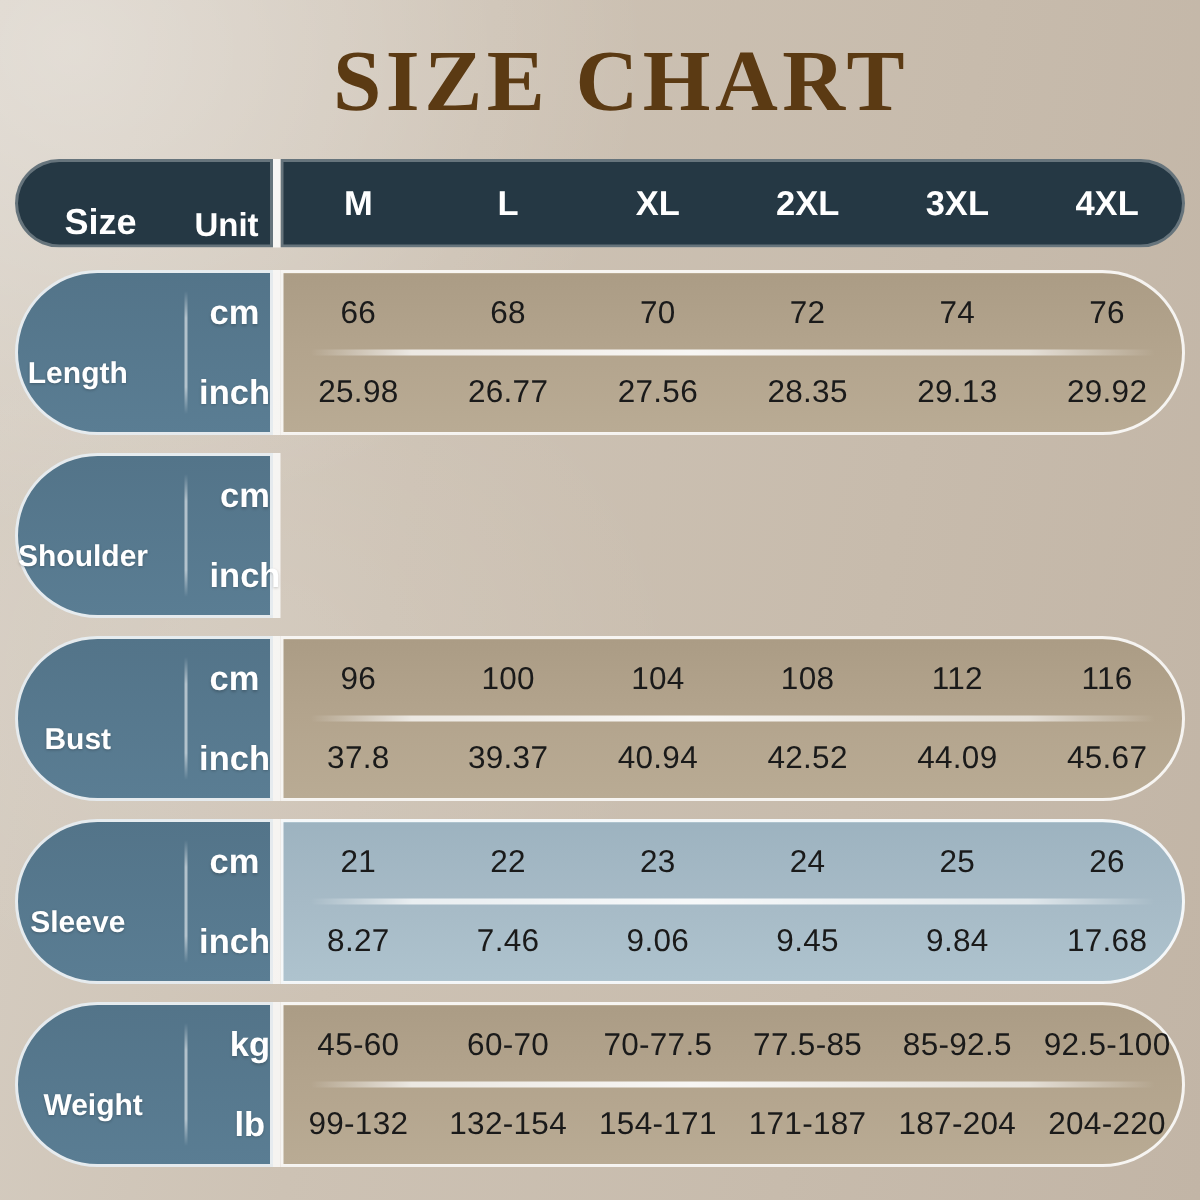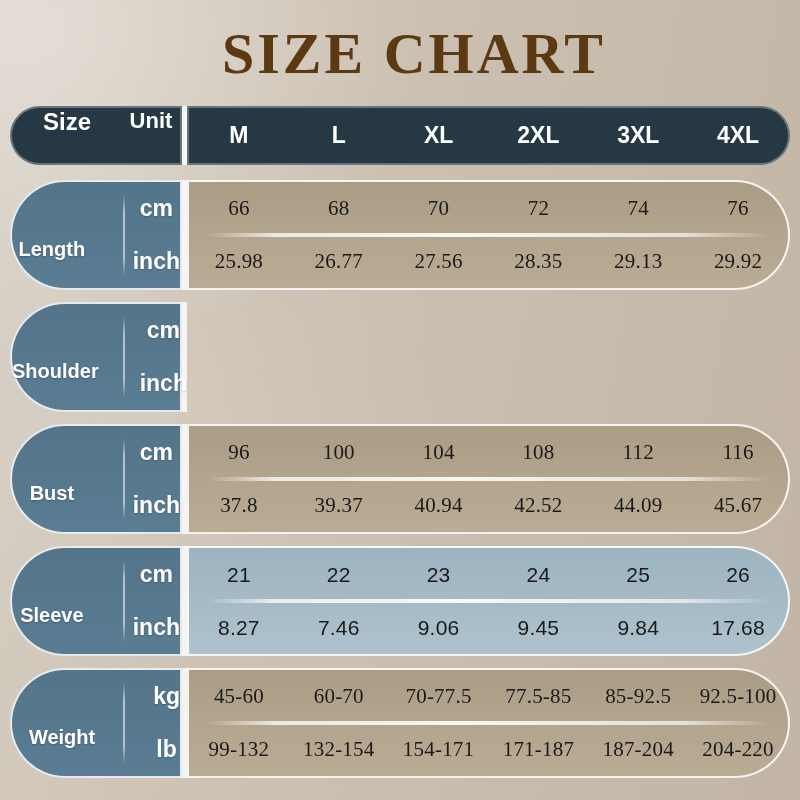--- a/index.html
+++ b/index.html
@@ -21,21 +21,21 @@
     font-size:58px; letter-spacing:3px; color:#5b3a13;
   }
 
   .table { position:absolute; top:106px; left:10px; width:780px; }
 
   .hrow { display:flex; height:59px; margin-bottom:15px; }
   .hleft {
     width:172px; background:#253844;
     border:2px solid rgba(255,255,255,0.30);
     border-radius:30px 0 0 30px;
-    display:flex; align-items:flex-start; color:#ffffff; font-weight:bold;
+    display:flex; align-items:flex-end; color:#ffffff; font-weight:bold;
   }
   .hsize { width:110px; text-align:center; font-size:24px; }
   .hunit { flex:1; text-align:center; font-size:22px; }
   .hright {
     flex:1; background:#253844;
     border:2px solid rgba(255,255,255,0.30);
     border-radius:0 30px 30px 0;
     display:flex; align-items:center; color:#ffffff; font-weight:bold;
   }
   .hcell { flex:1; text-align:center; font-size:23px; }
@@ -63,21 +63,21 @@
     flex:1; display:flex; align-items:center; justify-content:center;
     font-size:23px; font-weight:bold; text-shadow:0 1px 2px rgba(0,0,0,0.2);margin-left:41px;
   }
 
   .rdata {
     flex:1; position:relative;
     border:2px solid rgba(255,255,255,0.88);
     border-radius:0 55px 55px 0;
     display:flex; flex-direction:column;
   }
-  .tone-tan  { background:linear-gradient(to bottom, #ab9c85, #b3a48d 48%, #b9ab94);font-family:Liberation Serif, serif; }
+  .tone-tan  { background:linear-gradient(to bottom, #ab9c85, #b3a48d 48%, #b9ab94); }
   .tone-blue { background:linear-gradient(to bottom, #9db3c0, #a6bac6 48%, #aec3ce); }
   .rowglow {
     position:absolute; left:18px; right:18px; top:50%; height:4px;
     transform:translateY(-50%); border-radius:2px;
     background:linear-gradient(to right, rgba(255,255,255,0), rgba(255,255,255,0.75) 12%, rgba(255,255,255,0.9) 45%, rgba(255,255,255,0.65) 85%, rgba(255,255,255,0));
   }
   .vals { flex:1; display:flex; align-items:center; }
   .vcell {
     flex:1; text-align:center; font-size:21px; color:#1a1a1a;
     letter-spacing:0.2px; white-space:nowrap;

